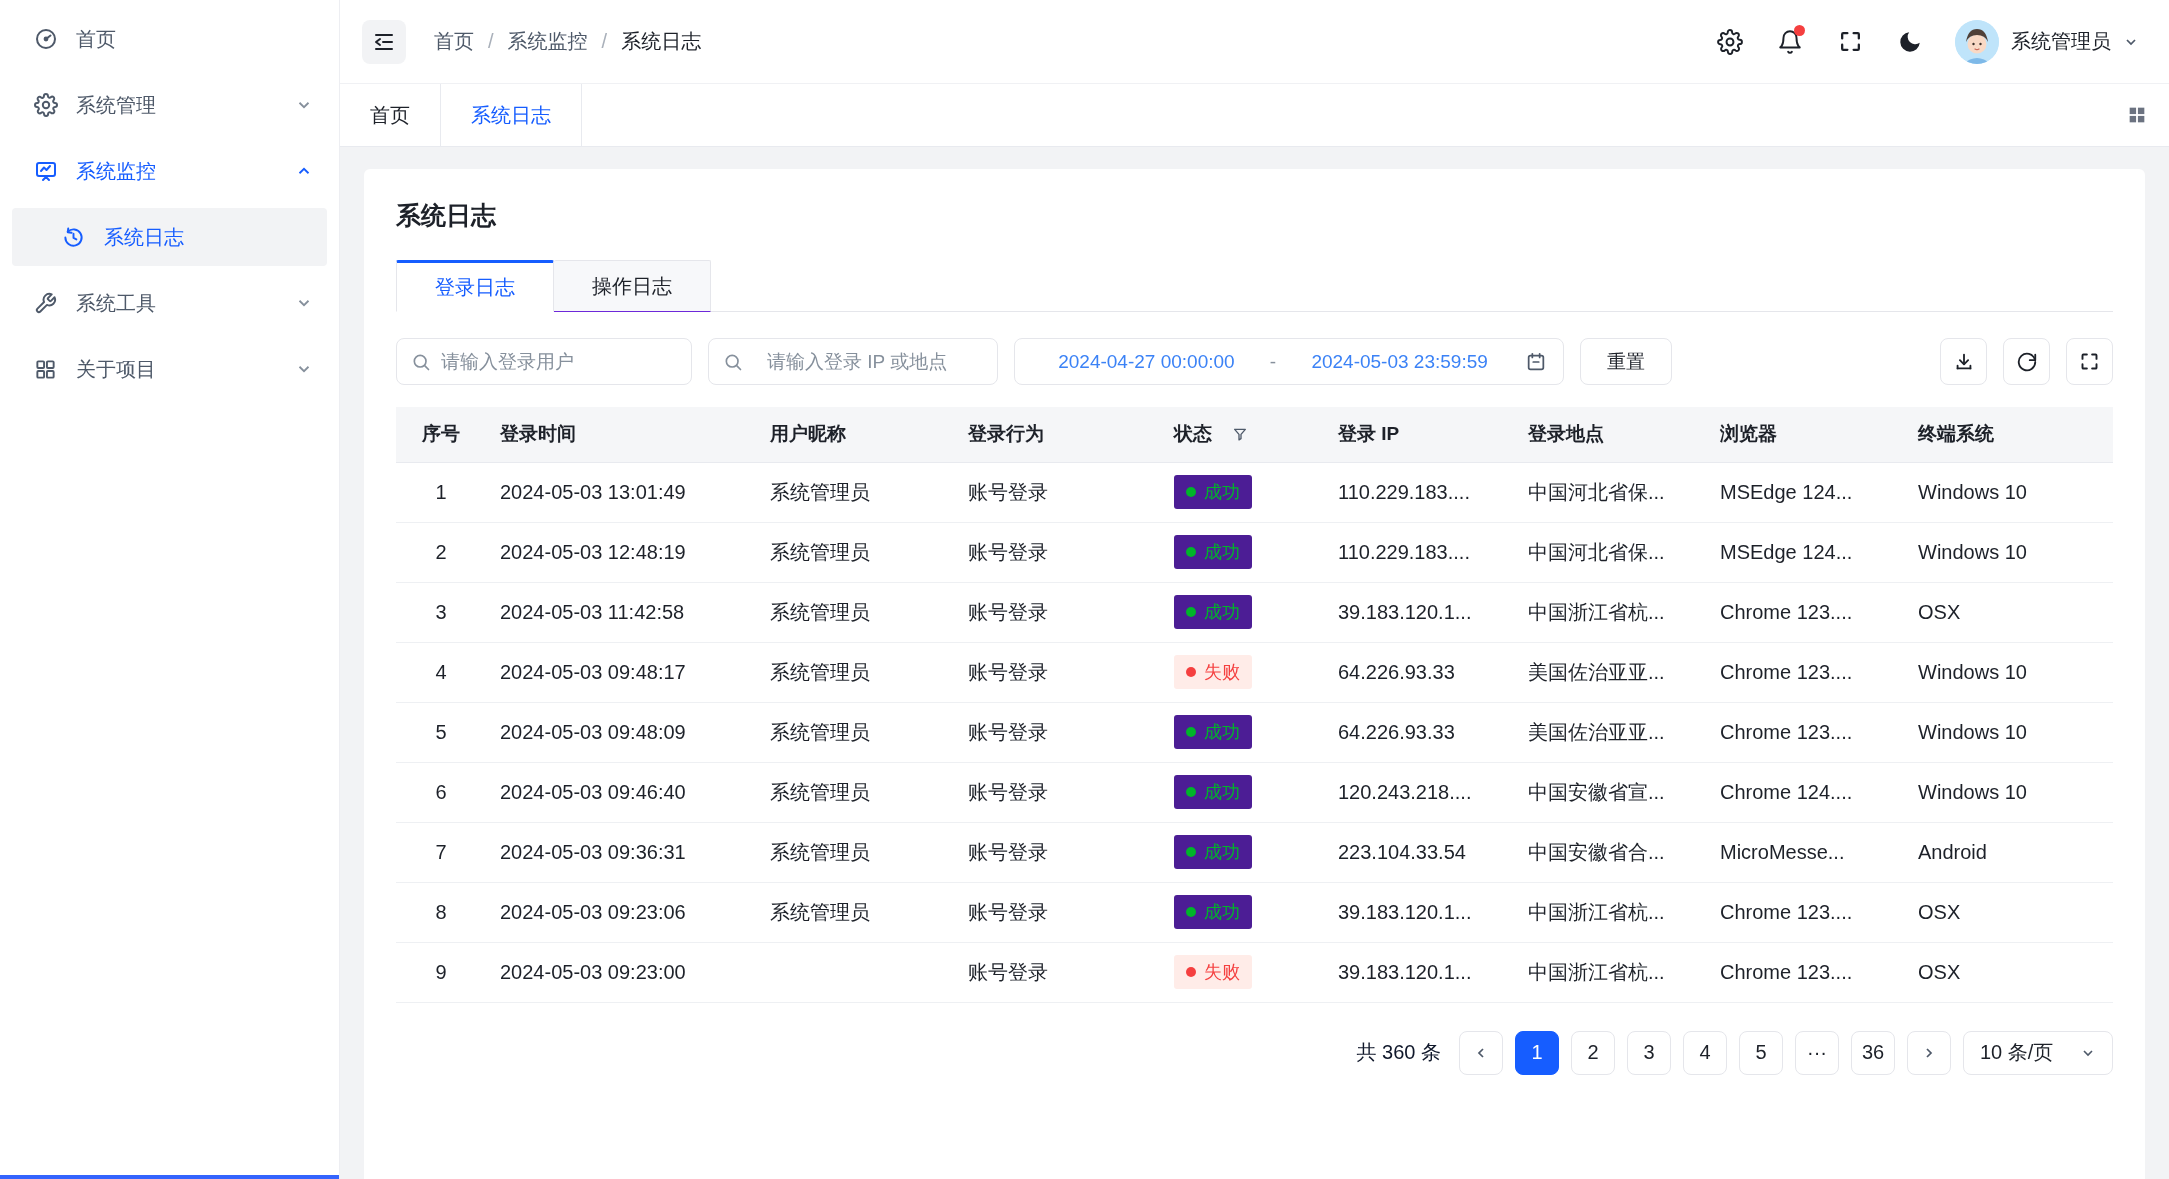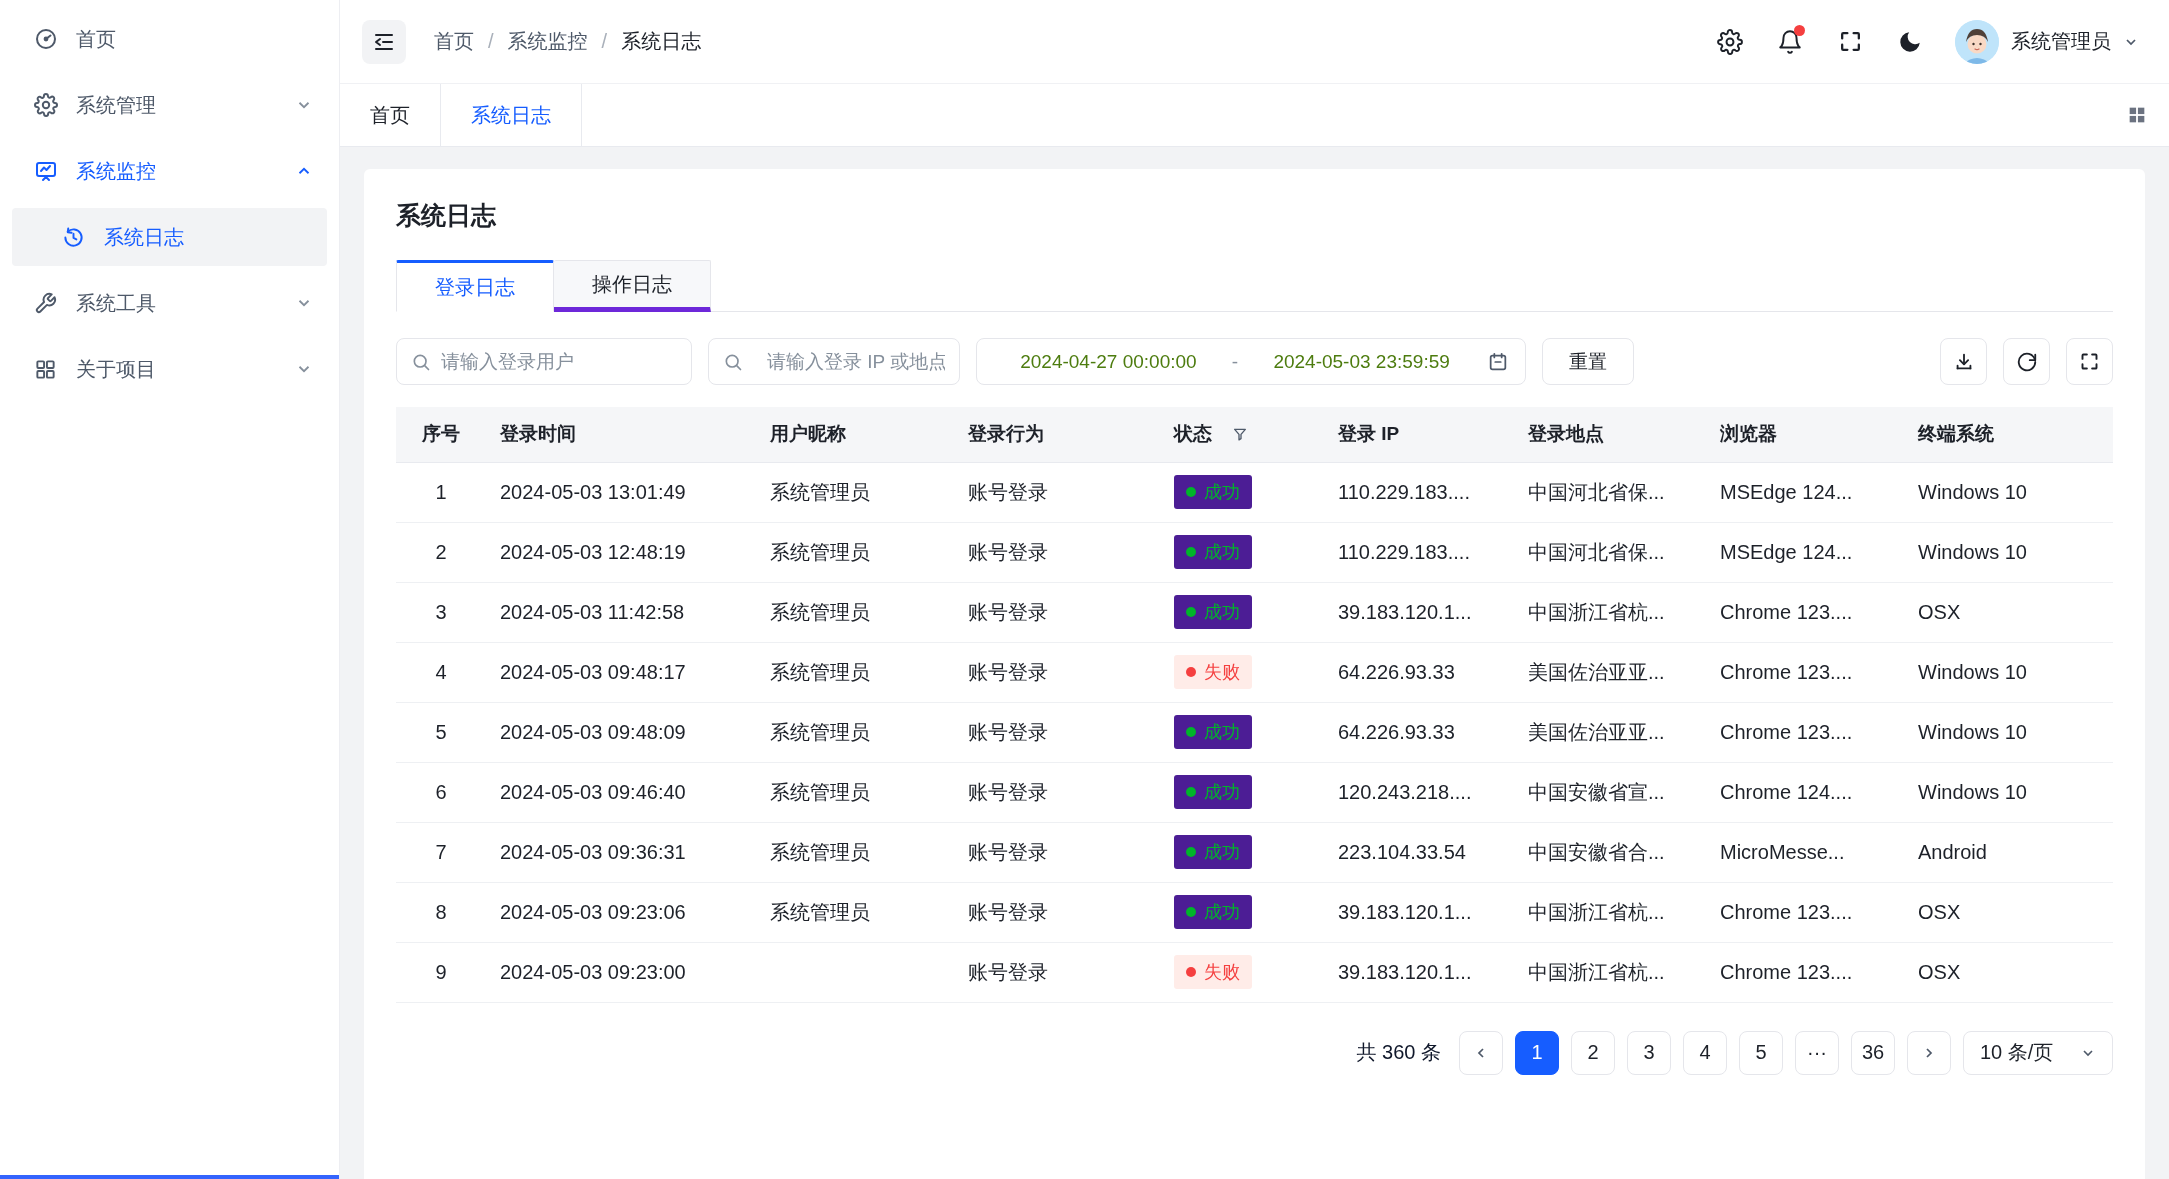--- a/index.html
+++ b/index.html
@@ -75,40 +75,40 @@
   .log-tab {
     padding:0 38px; height:52px; display:flex; align-items:center; font-size:20px; cursor:pointer;
     margin-bottom:-1px;
   }
   .log-tab.active {
     background:#fff; color:#165dff; border:1px solid #e5e6eb; border-top:3px solid #165dff;
     border-bottom:1px solid #fff; border-radius:2px 2px 0 0;
   }
   .log-tab.inactive {
     background:#f7f8fa; color:#1d2129; border:1px solid #e5e6eb; border-left:none;
-    border-bottom:5px solid #6d28d9; border-radius:2px 2px 0 0;
+    border-bottom:1px solid #6d28d9; border-radius:2px 2px 0 0;
   }
 
   .filter-row { display:flex; align-items:center; gap:16px; margin-top:26px; }
   .search-box {
     width:296px; height:47px; border:1px solid #e5e6eb; border-radius:8px; background:#fff;
     display:flex; align-items:center; padding:0 14px; gap:10px;
   }
   .search-box svg { color:#86909c; flex:0 0 20px; }
   .search-box input {
     border:none; outline:none; flex:1; font-size:19px; color:#1d2129; min-width:0;
     font-family:"Liberation Sans", sans-serif; background:transparent;
   }
   .search-box input::placeholder { color:#86909c; }
-  .search-box.wide { width:252px;gap:24px; }
+  .search-box.wide { width:290px;gap:24px; }
   .daterange {
     width:550px; height:47px; border:1px solid #e5e6eb; border-radius:8px; background:#fff;
     display:flex; align-items:center; padding:0 16px; cursor:pointer;
   }
-  .date-val { flex:1; text-align:center; font-size:19px; color:#4d7c0f; white-space:nowrap; }
+  .date-val { flex:1; text-align:center; font-size:19px; color:#3b82f6; white-space:nowrap; }
   .date-sep { color:#86909c; font-size:19px; padding:0 8px; }
   .cal-icon { color:#4e5969; margin-left:10px; flex:0 0 22px; }
   .reset-btn {
     height:47px; padding:0 26px; border:1px solid #e5e6eb; border-radius:8px; background:#fff;
     font-size:19px; color:#1d2129; cursor:pointer; font-family:"Liberation Sans", sans-serif;
   }
   .filter-spacer { flex:1; }
   .tool-btn {
     width:47px; height:47px; border:1px solid #e5e6eb; border-radius:8px; background:#fff;
     display:flex; align-items:center; justify-content:center; color:#1d2129; cursor:pointer;

